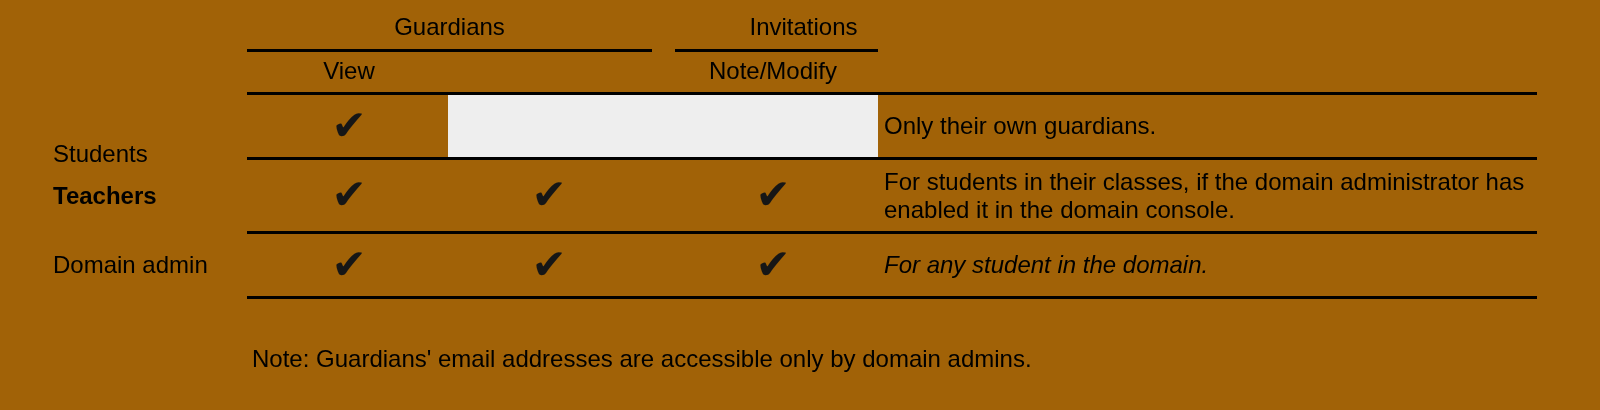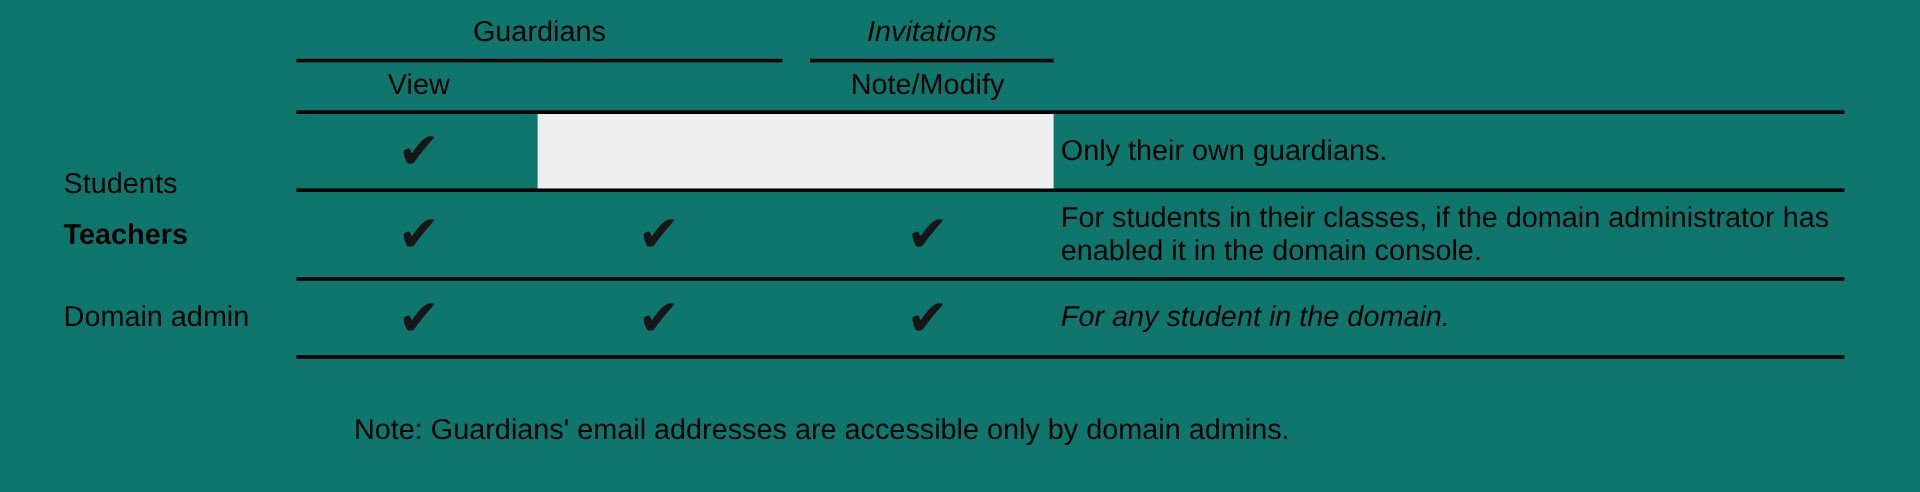--- a/index.html
+++ b/index.html
@@ -1,20 +1,20 @@
 <!DOCTYPE html>
 <html><head>
 <meta charset="utf-8">
 <style>
   html, body { margin: 0; padding: 0; background: #ffffff; }
   #canvas {
     position: relative;
     width: 1600px;
     height: 410px;
-    background: #0f766e;
+    background: #a16207;
     font-family: "Liberation Sans", "DejaVu Sans", sans-serif;
     color: #000000;
     overflow: hidden;
   }
   .abs { position: absolute; }
   .txt {
     font-size: 24px;
     line-height: 28px;
     color: #000000;
     white-space: nowrap;
@@ -46,21 +46,21 @@
   }
 </style>
 </head>
 <body>
 
 <div id="canvas">
 
   <div class="abs txt center" style="left:247px; top:13px; width:405px;">Guardians</div>
   <div class="rule" style="left:247px; top:49px; width:405px;"></div>
 
-  <div class="abs txt center" style="left:675px; top:13px; width:203px;font-style:italic;">Invitations</div>
+  <div class="abs txt center" style="left:702px; top:13px; width:203px;">Invitations</div>
   <div class="rule" style="left:675px; top:49px; width:203px;"></div>
 
   <div class="abs txt center" style="left:249px; top:57px; width:200px;">View</div>
   <div class="abs txt center" style="left:673px; top:57px; width:200px;">Note/Modify</div>
 
   <div class="rule" style="left:247px; top:92px;  width:1290px;"></div>
   <div class="rule" style="left:247px; top:157px; width:1290px;"></div>
   <div class="rule" style="left:247px; top:231px; width:1290px;"></div>
   <div class="rule" style="left:247px; top:296px; width:1290px;"></div>
 
@@ -75,15 +75,15 @@
   <div class="check" style="left:509px; top:171px;">✔</div>
   <div class="check" style="left:733px; top:171px;">✔</div>
   <div class="abs txt note-wrap" style="left:884px; top:168px;">For students in their classes, if the domain administrator has enabled it in the domain console.</div>
 
   <div class="abs txt" style="left:53px; top:251px;">Domain admin</div>
   <div class="check" style="left:309px; top:241px;">✔</div>
   <div class="check" style="left:509px; top:241px;">✔</div>
   <div class="check" style="left:733px; top:241px;">✔</div>
   <div class="abs txt note" style="left:884px; top:251px;font-style:italic;">For any student in the domain.</div>
 
-  <div class="abs txt" style="left:252px; top:345px;margin-left:43px;">Note: Guardians' email addresses are accessible only by domain admins.</div>
+  <div class="abs txt" style="left:252px; top:345px;">Note: Guardians' email addresses are accessible only by domain admins.</div>
 
 </div>
 
 </body></html>

